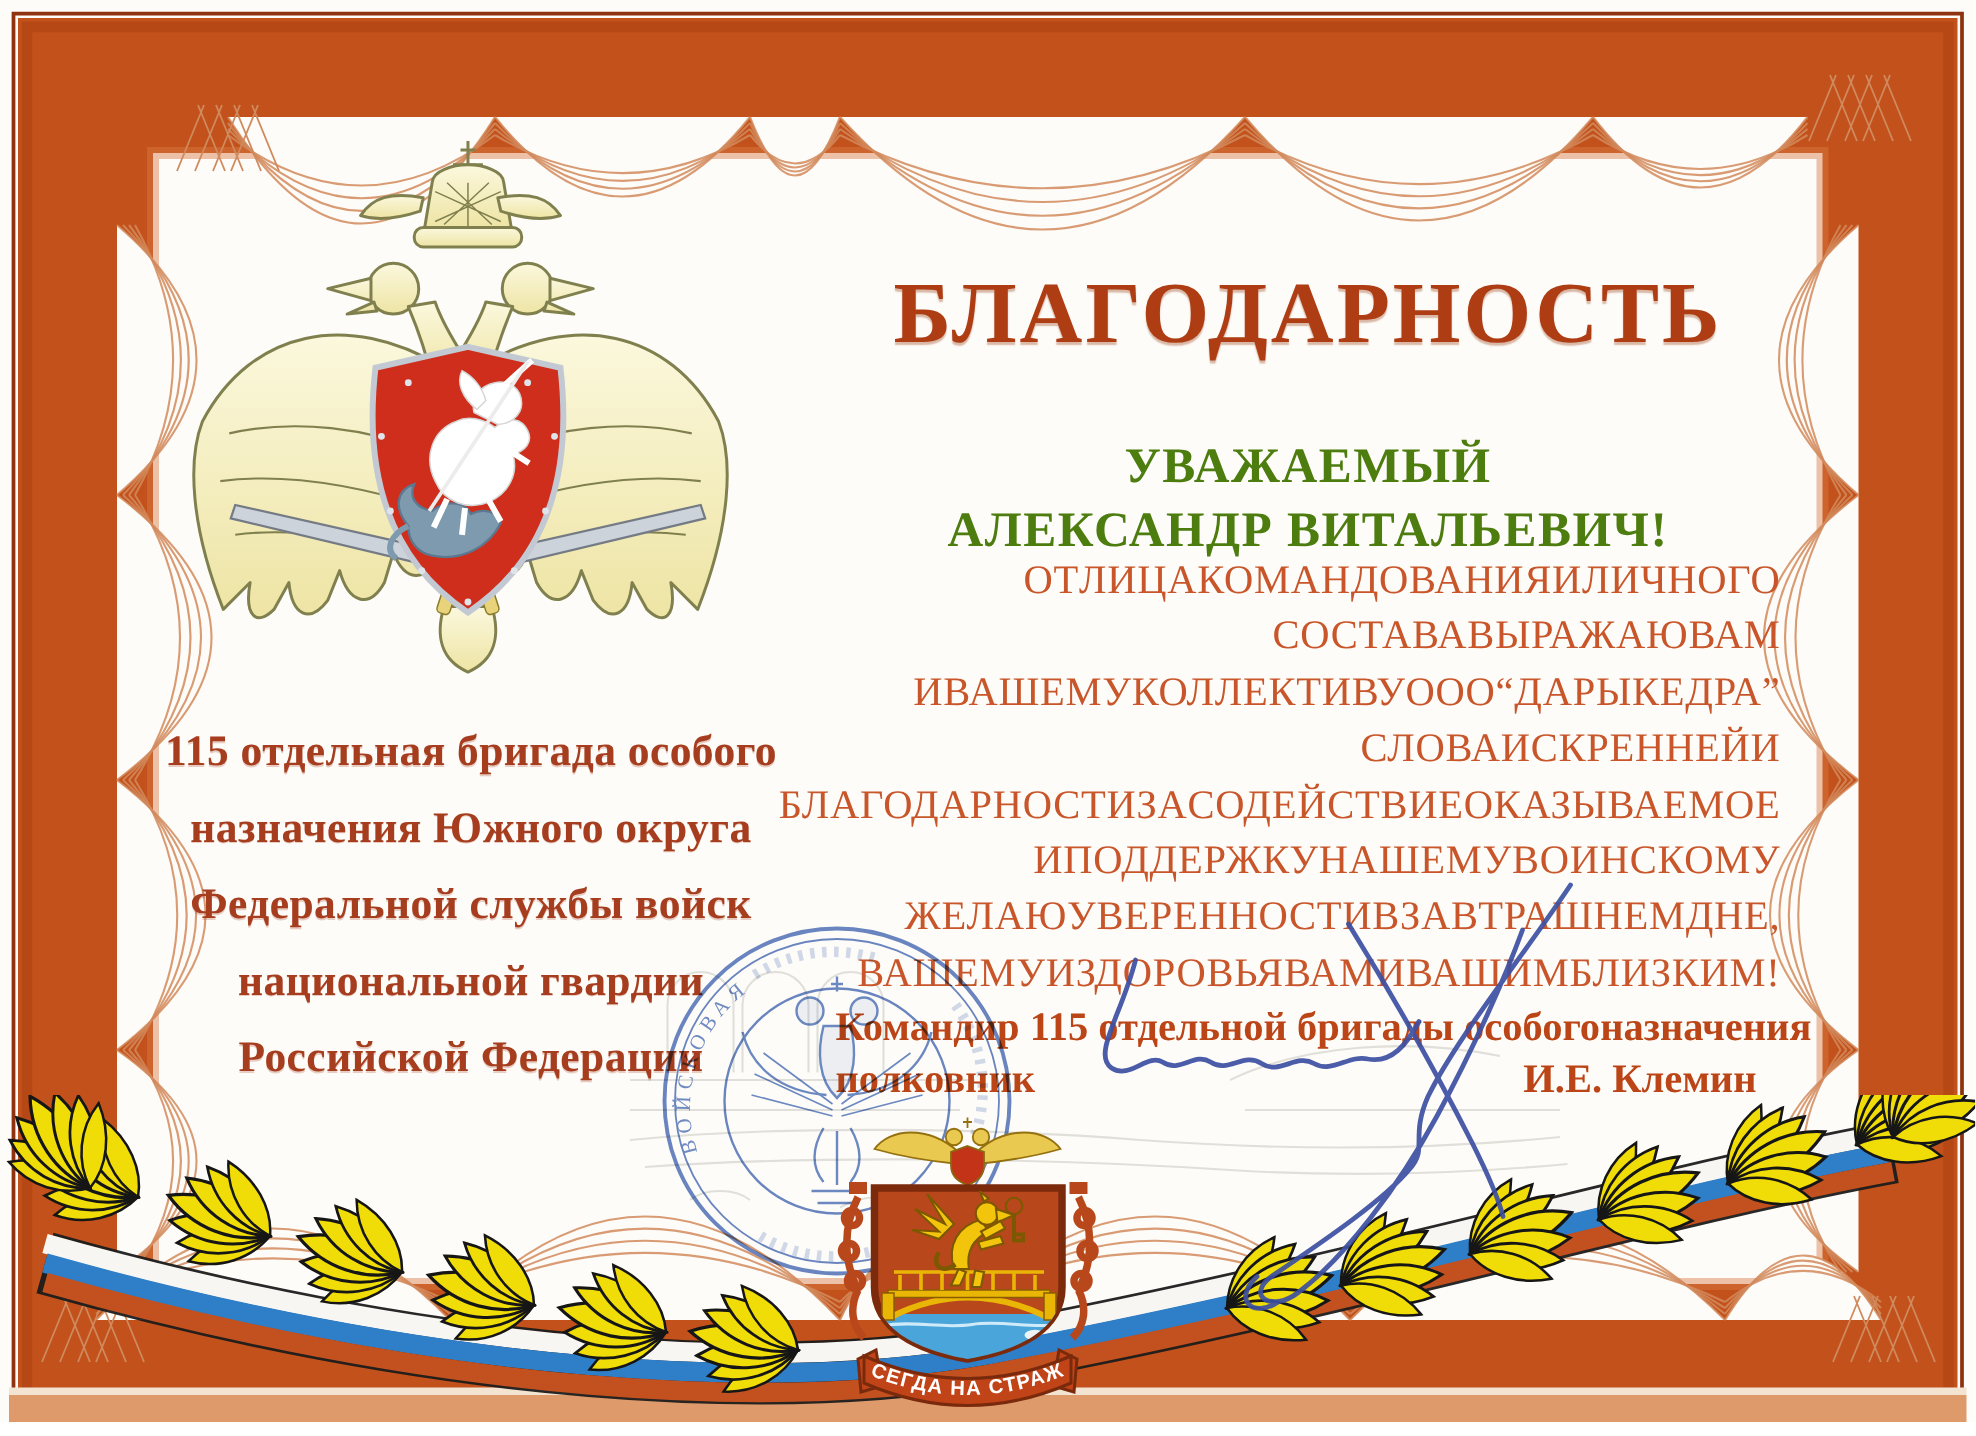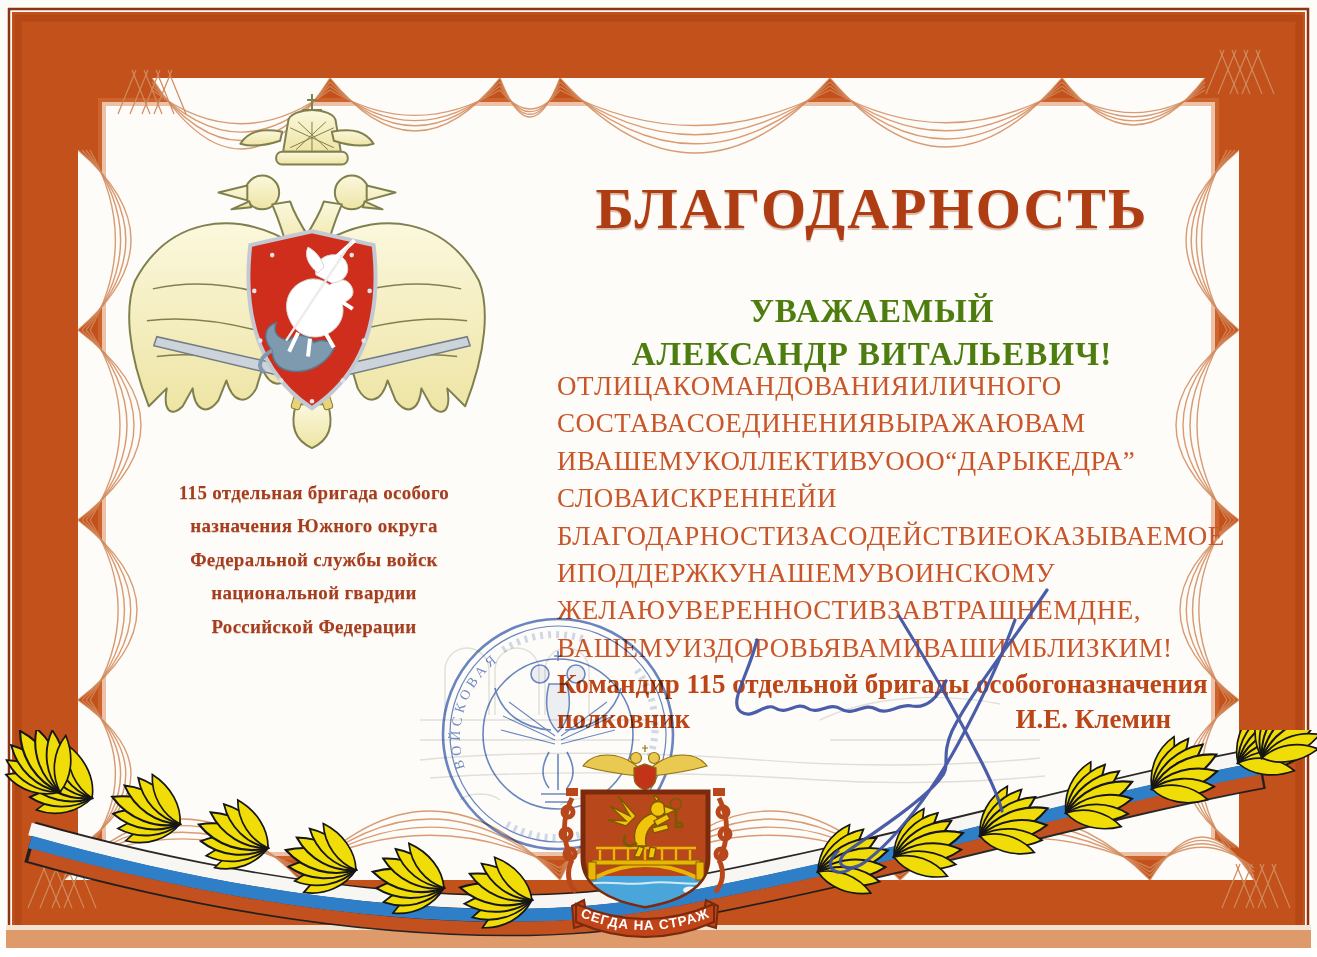--- a/index.html
+++ b/index.html
@@ -7,23 +7,23 @@
         font-family:"Liberation Serif","DejaVu Serif",serif;}
   .abs{position:absolute;}
   svg{display:block;}
   
   .title{left:556px;top:180px;width:632px;text-align:center;
          font-weight:700;font-size:58px;line-height:1;color:#ae3d14;letter-spacing:2px;
          text-shadow:0 2px 1px rgba(150,55,15,.35);}
   .salute{left:556px;top:262px;width:632px;text-align:center;font-weight:700;
           font-size:33px;line-height:1.3;color:#4d7c0f;letter-spacing:1px;margin-top:28px;}
   .body-text{left:557px;top:371px;width:630px;color:#c9562a;font-size:27px;letter-spacing:.5px;}
-  .body-line{display:flex;justify-content:flex-start;height:37.4px;align-items:baseline;white-space:nowrap;}
+  .body-line{display:flex;justify-content:flex-end;height:37.4px;align-items:baseline;white-space:nowrap;}
   .issuer-text{left:106px;top:476px;width:416px;text-align:center;color:#a63d1e;
-               font-weight:600;font-size:19px;line-height:1.76;letter-spacing:.3px;
+               font-weight:600;font-size:29px;line-height:1.76;letter-spacing:.3px;
                text-shadow:0 1px 0 rgba(166,61,30,.25);}
   .signoff{left:557px;top:668px;width:630px;color:#bc4517;font-weight:700;font-size:27px;line-height:1.2;}
   .signoff .row{display:flex;justify-content:space-between;white-space:nowrap;}
   .signoff .row2{margin-top:3px;}
   .signoff .row2 span:last-child{padding-right:16px;}
   #stamp{mix-blend-mode:multiply;opacity:.92;}
 </style>
 </head>
 <body>
 
@@ -273,21 +273,20 @@
   <div class="abs body-text">
       <div class="body-line">
         <span>ОТ</span>
         <span>ЛИЦА</span>
         <span>КОМАНДОВАНИЯ</span>
         <span>И</span>
         <span>ЛИЧНОГО</span>
       </div>
       <div class="body-line">
         <span>СОСТАВА</span>
-        <span>СОЕДИНЕНИЯ</span>
         <span>ВЫРАЖАЮ</span>
         <span>ВАМ</span>
       </div>
       <div class="body-line">
         <span>И</span>
         <span>ВАШЕМУ</span>
         <span>КОЛЛЕКТИВУ</span>
         <span>ООО</span>
         <span>“ДАРЫ</span>
         <span>КЕДРА”</span>

